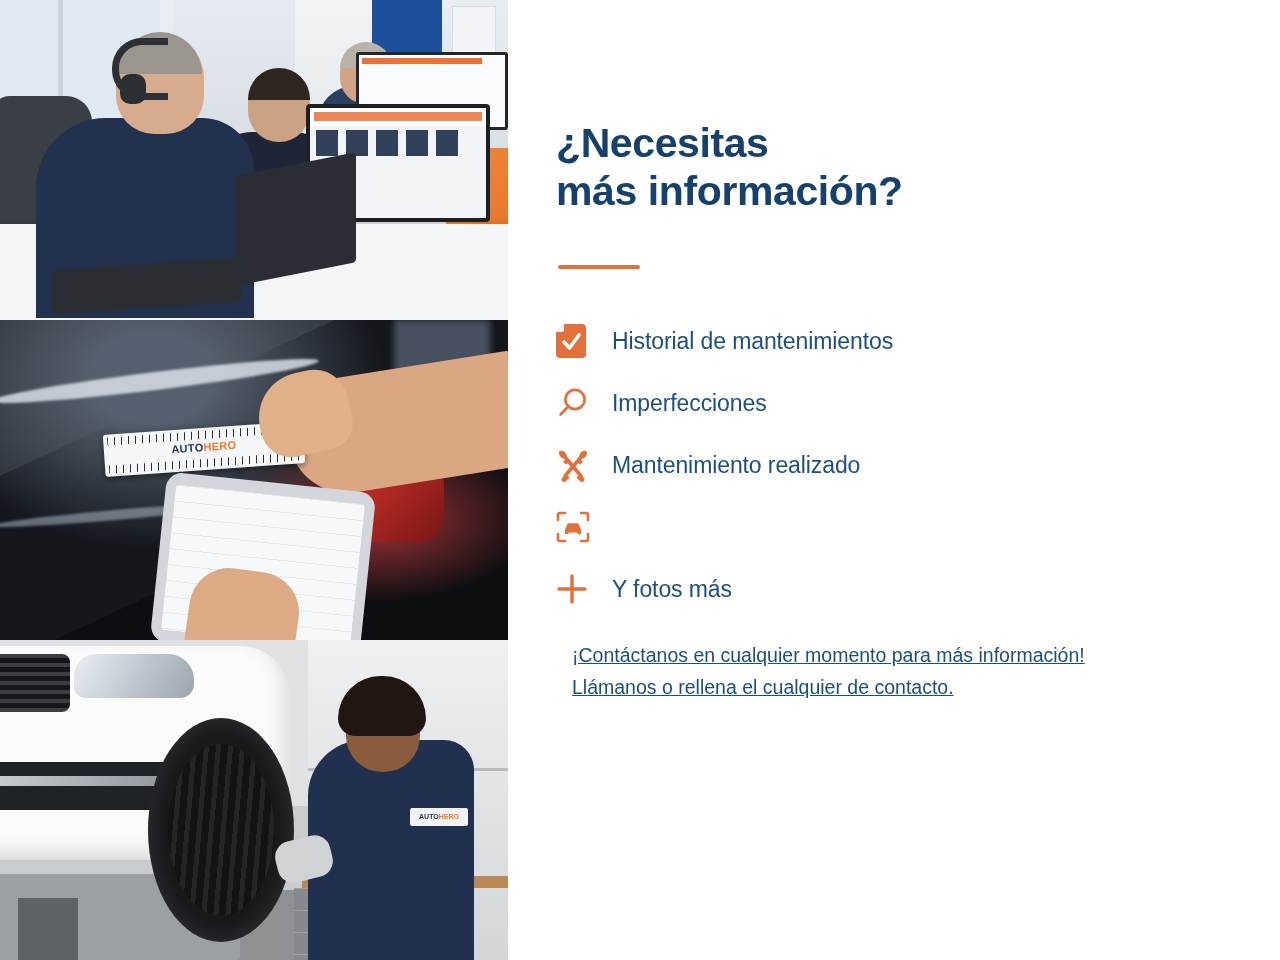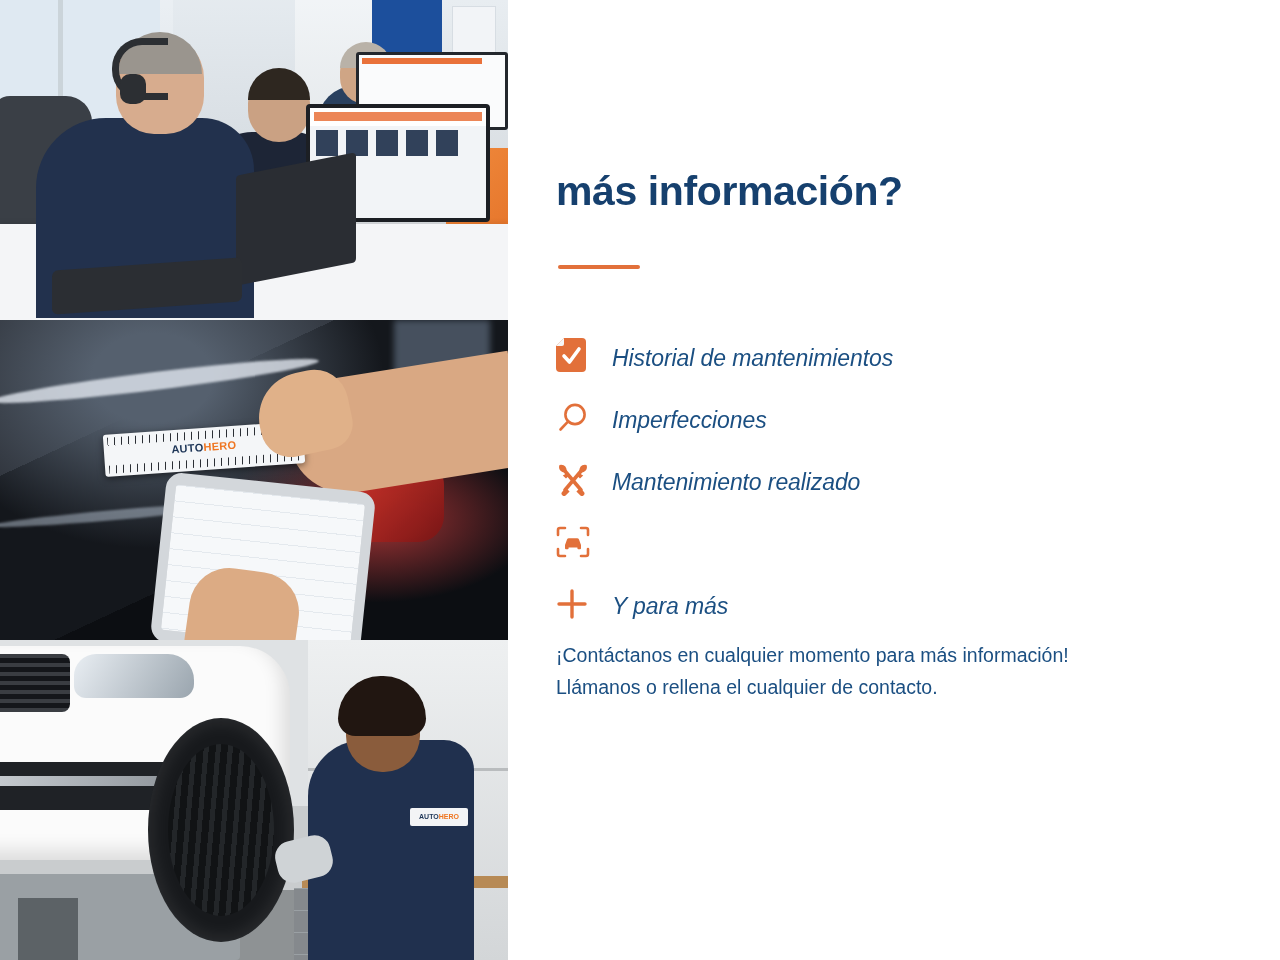--- a/index.html
+++ b/index.html
@@ -103,25 +103,25 @@
 
   
   .content { position:relative; flex:1; height:960px; padding:0; }
   .content-inner { position:absolute; left:48px; top:0; right:0; bottom:0; }
 
   h1.title { color:#16406e; font-size:41px; line-height:1.17; font-weight:bold; letter-spacing:-.4px;
              position:absolute; left:0; top:120px; width:430px; }
   .divider { position:absolute; left:2px; top:265px; width:82px; height:4px; background:#e2703a; border-radius:2px; }
 
   .features { position:absolute; left:0; top:310px; width:470px; }
-  .feature { display:flex; align-items:flex-end; height:62px;font-style:italic; }
+  .feature { display:flex; align-items:center; height:62px; }
   .feature .ic { width:56px; flex:0 0 56px; display:flex; align-items:center; justify-content:flex-start; }
   .feature .lbl { color:#1b4f82; font-size:23px; letter-spacing:-.1px; }
 
-  .contact { position:absolute; left:0; top:640px; width:680px; color:#1b4f82; font-size:19.5px; line-height:1.62; }
+  .contact { position:absolute; left:16px; top:640px; width:680px; color:#1b4f82; font-size:19.5px; line-height:1.62;text-decoration:underline; }
 </style>
 </head>
 <body>
 
 <div class="page">
 
   <div class="photo-col">
 
     <div class="photo ph1">
       <div class="window"></div>
@@ -188,21 +188,21 @@
       <div class="badge-patch"><span class="a">AUTO</span><span class="h">HERO</span></div>
       <div class="glove"></div>
     </div>
 
   </div>
 
   <div class="content">
     <div class="content-inner">
 
       <h1 class="title">
-        <br>
+        <span>¿Necesitas</span><br>
         <span>más información?</span>
       </h1>
 
       <div class="divider"></div>
 
       <div class="features">
 
         <div class="feature">
           <span class="ic">
             <svg width="30" height="34" viewBox="0 0 30 34">
@@ -253,21 +253,21 @@
             </svg>
           </span>
         </div>
 
         <div class="feature">
           <span class="ic">
             <svg width="32" height="32" viewBox="0 0 32 32">
               <path d="M16 3 V29 M3 16 H29" stroke="#E2703A" stroke-width="3.4" stroke-linecap="round"></path>
             </svg>
           </span>
-          <span class="lbl">Y para más</span>
+          <span class="lbl">Y fotos más</span>
         </div>
 
       </div>
 
       <div class="contact">
         <div>¡Contáctanos en cualquier momento para más información!</div>
         <div>Llámanos o rellena el cualquier de contacto.</div>
       </div>
 
     </div>

